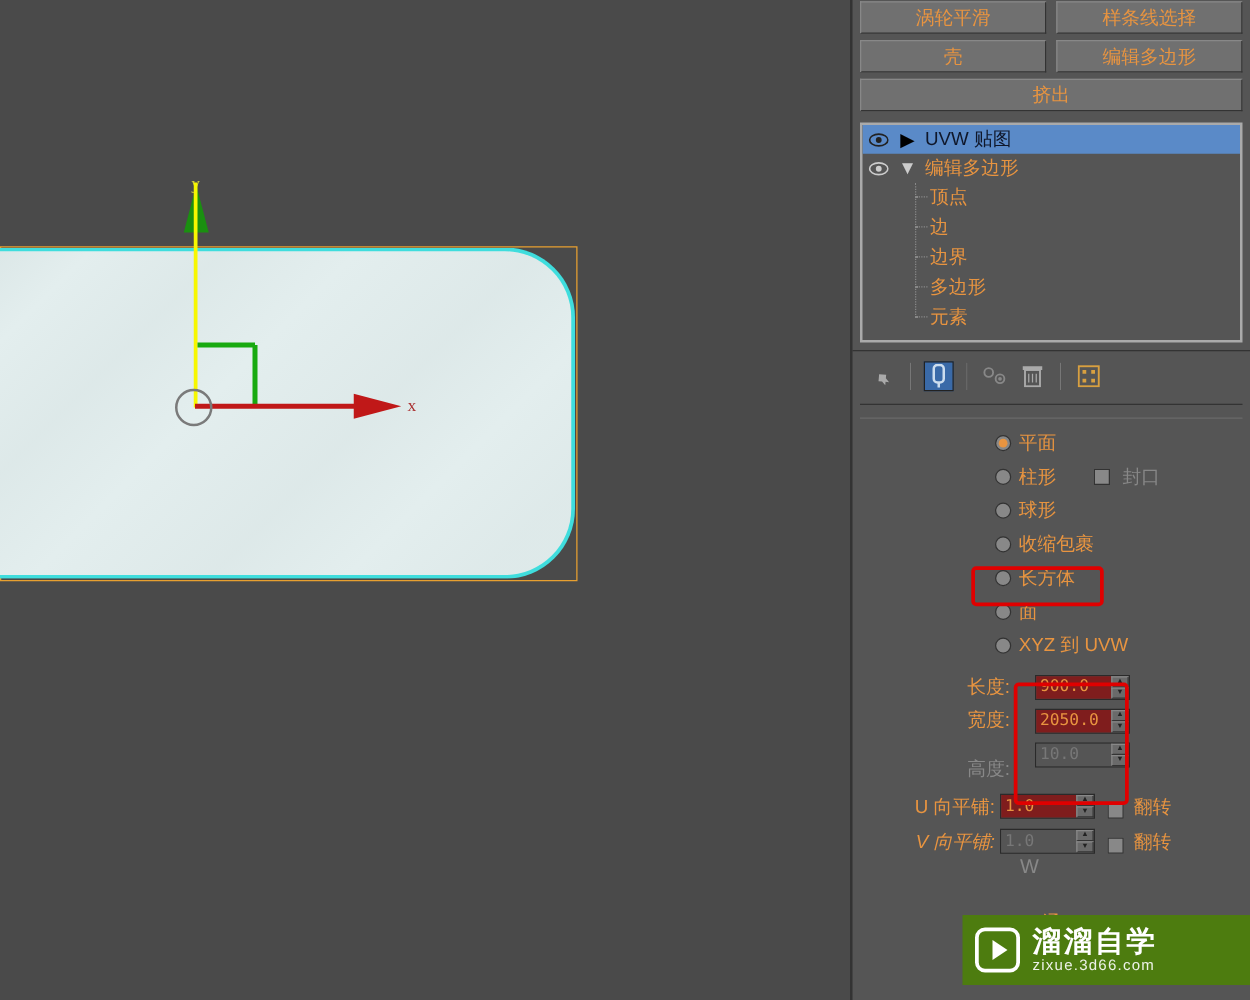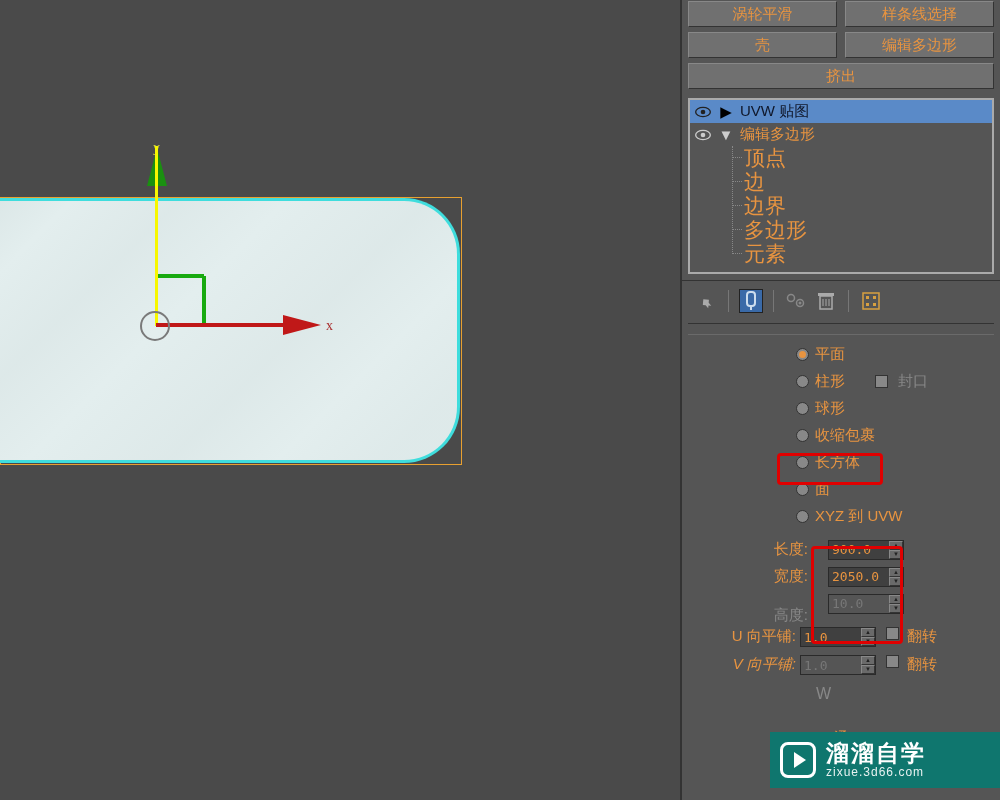--- a/index.html
+++ b/index.html
@@ -26,21 +26,21 @@
   .mod-row { display: flex; gap: 8px; margin-bottom: 5px; }
   .mod-btn { flex: 1; background: #707070; border: 1px solid #333; border-top-color: #888; border-left-color: #888; color: #e89440; font-size: 15px; height: 26px; display: flex; align-items: center; justify-content: center; cursor: pointer; }
   
   .stack-box { margin: 0 6px; border: 2px solid #aaa; background: #555; height: 176px; overflow: hidden; }
   .stack-row { display: flex; align-items: center; height: 23px; padding: 0 4px; font-size: 15px; gap: 6px; }
   .stack-row.sel { background: #5a8ac8; color: #000; }
   .stack-row .eye { width: 18px; display: inline-flex; justify-content: center; }
   .stack-row .tog { width: 16px; display: inline-flex; justify-content: center; }
   .stack-row .lbl { color: #e89440; }
   .stack-row.sel .lbl { color: #0f172a; }
-  .stack-sub { padding-left: 54px; color: #e89440; font-size: 21px; line-height: 24px; position: relative; }
+  .stack-sub { padding-left: 54px; color: #e89440; font-size: 15px; line-height: 24px; position: relative; }
   .stack-sub::before { content: ""; position: absolute; left: 42px; top: 0; bottom: 12px; width: 1px; border-left: 1px dotted #888; }
   .sub-item { position: relative; }
   .sub-item::before { content: ""; position: absolute; left: -12px; top: 11px; width: 10px; border-top: 1px dotted #888; }
   
   .tool-row { display: flex; align-items: center; gap: 6px; padding: 8px 12px; border-top: 1px solid #333; margin-top: 6px; }
   .divider { width: 1px; height: 22px; background: #2a2a2a; margin: 0 4px; border-right: 1px solid #777;}
   .ticon { width: 24px; height: 24px; display: flex; align-items: center; justify-content: center; color: #999; font-size: 16px; }
   .ticon.active { background: #3a6aa8; border: 1px solid #222; }
   
   .params { padding: 2px 6px 0 6px; }
@@ -54,32 +54,32 @@
   
   .red-box { border: 3px solid #e00000; border-radius: 4px; position: absolute; pointer-events: none; }
   .red1 { left: 777px; top: 453px; width: 106px; height: 32px; }
   .red2 { left: 811px; top: 546px; width: 92px; height: 98px; }
   
   .dim-group { padding-left: 72px; margin-top: 6px; }
   .dim-row { display: flex; align-items: center; height: 27px; font-size: 15px; gap: 20px; }
   .dim-label { width: 48px; text-align: right; color: #e89440; }
   .dim-label.grey { color: #888; margin-top: 24px; }
   .spinner { display: flex; width: 76px; height: 20px; border: 1px solid #2a2a2a; }
-  .spinner input { flex: 1; background: #404040; border: none; color: #e89440; font-size: 13px; padding: 0 3px; width: 58px; font-family: monospace; }
+  .spinner input { flex: 1; background: #7f1d1d; border: none; color: #e89440; font-size: 13px; padding: 0 3px; width: 58px; font-family: monospace; }
   .spinner input.grey { color: #777; background: #555; }
   .spin-btns { width: 14px; display: flex; flex-direction: column; background: #6a6a6a; }
   .spin-btns div { flex: 1; display: flex; align-items: center; justify-content: center; font-size: 6px; color: #222; border: 1px outset #888; line-height: 5px; }
   
   .tile-group { padding-left: 30px; margin-top: 10px; }
-  .tile-row { display: flex; align-items: flex-start; height: 28px; font-size: 15px; gap: 4px; color: #e89440; }
+  .tile-row { display: flex; align-items: flex-end; height: 28px; font-size: 15px; gap: 4px; color: #e89440; }
   .tile-row.dim { color: #888; }
   .tile-label { width: 78px; text-align: right; }
   .w-lbl { color: #888; font-size: 16px; padding-left: 98px; margin-top: 2px;}
   
-  .watermark { position: absolute; right: 0; bottom: 12px; width: 230px; height: 56px; background: #0f766e; display: flex; align-items: center; padding: 0 10px; color: #fff; gap: 10px; }
+  .watermark { position: absolute; right: 0; bottom: 12px; width: 230px; height: 56px; background: #4d7c0f; display: flex; align-items: center; padding: 0 10px; color: #fff; gap: 10px; }
   .wm-play { width: 36px; height: 36px; border: 3px solid #fff; border-radius: 8px; display: flex; align-items: center; justify-content: center; }
   .wm-play::after { content: ""; border-left: 12px solid #fff; border-top: 8px solid transparent; border-bottom: 8px solid transparent; margin-left: 3px;}
   .wm-text { display: flex; flex-direction: column; line-height: 1.1; }
   .wm-cn { font-size: 23px; font-weight: bold; letter-spacing: 2px; }
   .wm-en { font-size: 12px; letter-spacing: 1px; opacity: .9; }
   
   .eye-svg { width: 16px; height: 12px; }
 </style>
 </head>
 <body>

